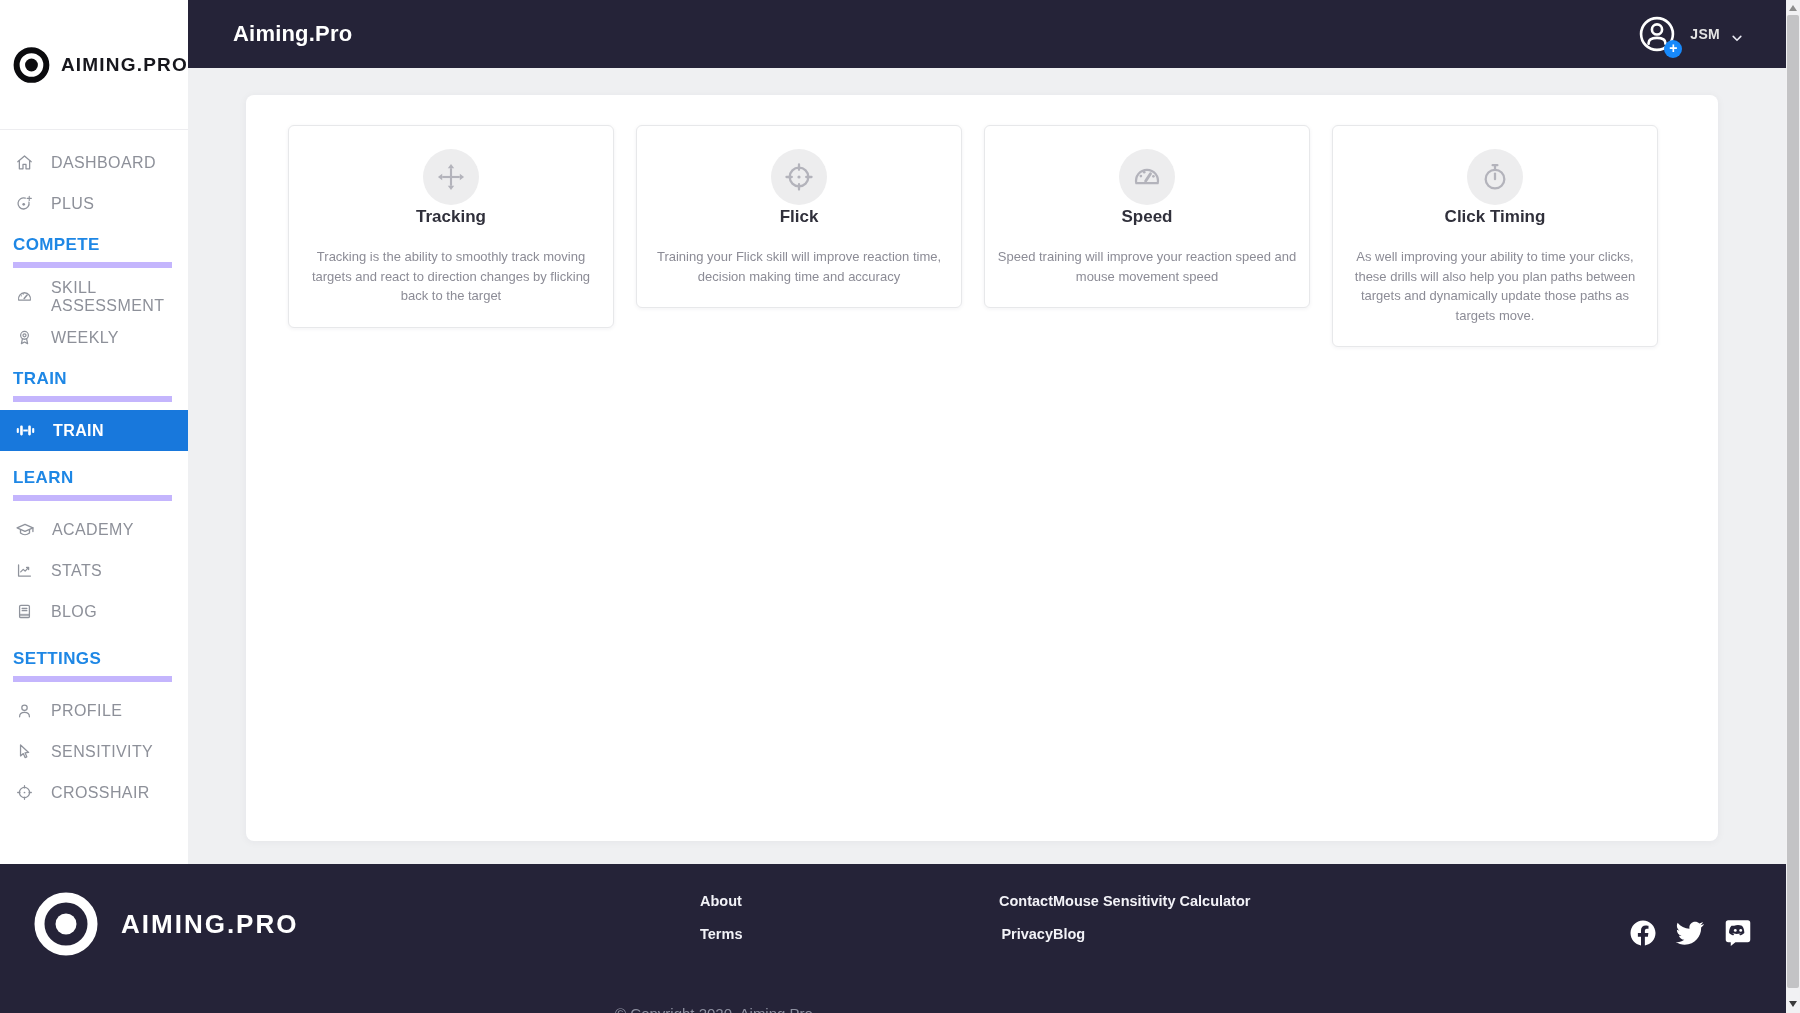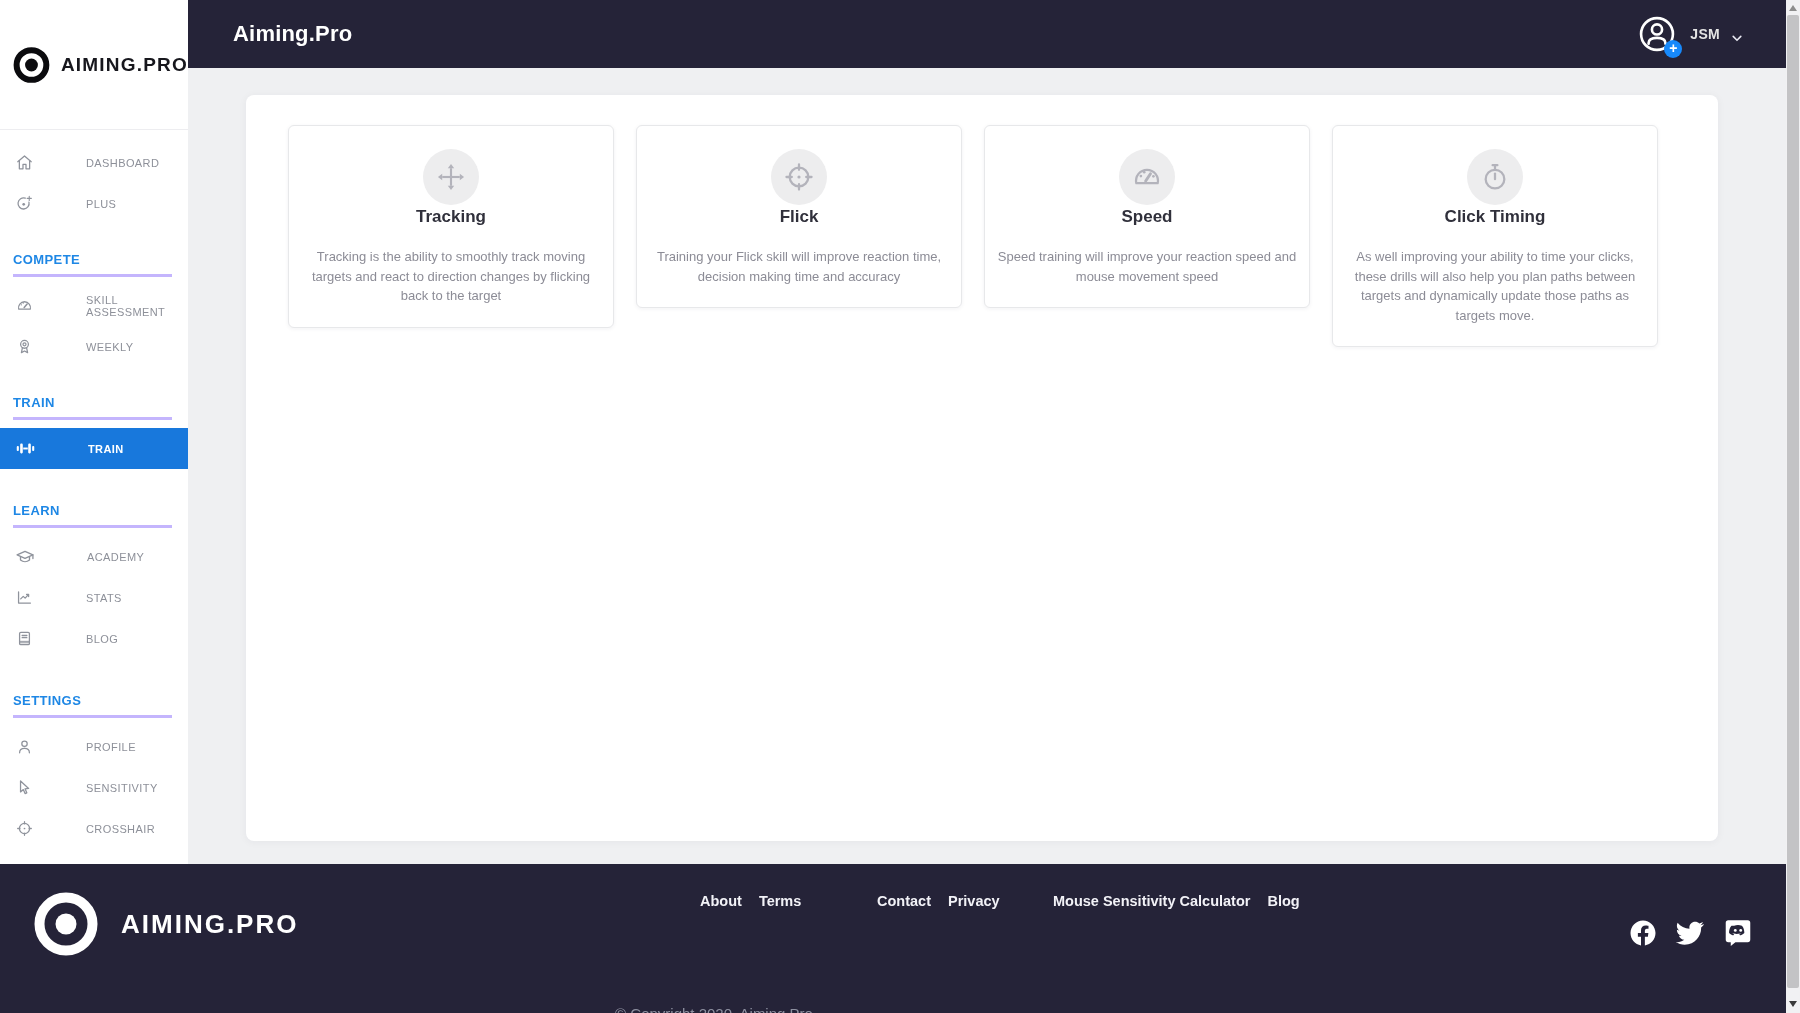--- a/index.html
+++ b/index.html
@@ -5,25 +5,25 @@
   * { margin:0; padding:0; box-sizing:border-box; }
   html,body { width:1800px; height:1013px; overflow:hidden; font-family:"Liberation Sans","DejaVu Sans",sans-serif; background:#eff0f2; }
   .stage { position:relative; width:1800px; height:1013px; }
 
   
   .sidebar { position:absolute; left:0; top:0; width:188px; height:864px; background:#ffffff; z-index:3; }
   .side-logo { height:130px; display:flex; align-items:center; padding-left:13px; gap:11px; border-bottom:1px solid #ededf0; }
   .side-logo-text { font-size:19px; font-weight:800; letter-spacing:1.2px; color:#17171d; }
   .nav { padding-top:12px; }
   .nav-item { height:41px; display:flex; align-items:center; gap:17px; padding-left:15px; cursor:pointer; }
-  .nav-item .lbl { font-size:11px; font-weight:500; letter-spacing:.4px; color:#8d9099;margin-left:35px; }
+  .nav-item .lbl { font-size:16px; font-weight:500; letter-spacing:.4px; color:#8d9099; }
   .nav-item svg { flex:0 0 auto; }
   .nav-item.active { background:#1878dc; }
   .nav-item.active .lbl { color:#ffffff; font-weight:700; }
-  .nav-section { margin:28px 16px 8px 13px; padding-bottom:7px; border-bottom:3px solid #c4b5fd; font-size:13px; font-weight:700; letter-spacing:.4px; color:#1e87e5; }
+  .nav-section { margin:11px 16px 8px 13px; padding-bottom:7px; border-bottom:6px solid #c4b5fd; font-size:17px; font-weight:700; letter-spacing:.4px; color:#1e87e5; }
   .nav-gap { height:6px; }
 
   
   .topbar { position:absolute; left:188px; top:0; right:0; height:68px; background:#252338; display:flex; align-items:center; padding:0 58px 0 45px; z-index:2; }
   .topbar-title { color:#ffffff; font-size:22px; font-weight:700; letter-spacing:.2px; }
   .topbar-right { margin-left:auto; display:flex; align-items:center; gap:12px; }
   .avatar-wrap { position:relative; width:42px; height:42px; cursor:pointer; }
   .avatar-plus { position:absolute; right:-4px; bottom:-3px; width:18px; height:18px; border-radius:50%; background:#1789fb; color:#fff; font-size:14px; font-weight:700; line-height:17px; text-align:center; }
   .user-name { color:#e5e5e5; font-size:14px; font-weight:700; letter-spacing:.3px; cursor:pointer; display:flex; align-items:flex-end; gap:12px; }
 
@@ -40,21 +40,21 @@
   .card { width:326px; background:#fff; border:1px solid #e7e8ea; border-radius:6px; box-shadow:0 1px 4px rgba(40,40,60,.06); text-align:center; padding:17px 12px 21px 12px; cursor:pointer; }
   .card-icon { width:56px; height:56px; border-radius:50%; background:#ededee; margin:6px auto 0; display:flex; align-items:center; justify-content:center; }
   .card-title { margin-top:2px; font-size:17px; font-weight:700; color:#30303b; }
   .card-desc { margin-top:20px; font-size:13px; line-height:1.5; color:#8c8c96; }
 
   
   .footer { position:absolute; left:0; bottom:0; width:1800px; height:149px; background:#252338; z-index:4; }
   .f-logo { position:absolute; left:33px; top:27px; display:flex; align-items:center; gap:22px; }
   .f-logo-text { color:#ffffff; font-size:26px; font-weight:800; letter-spacing:2px; }
   .f-links { position:absolute; left:700px; top:29px; display:flex; }
-  .f-col { display:flex; flex-direction:row; gap:17px; }
+  .f-col { display:flex; flex-direction:column; gap:17px; }
   .f-col1 { width:177px; } .f-col2 { width:176px;text-align:right; }
   .f-link { color:#f2f2f7; font-size:14.5px; font-weight:700; cursor:pointer; white-space:nowrap; }
   .f-social { position:absolute; right:46px; top:53px; display:flex; align-items:center; gap:16px; }
   .f-social svg { cursor:pointer; }
   .f-copy { position:absolute; left:0; top:129px; width:1428px; text-align:center; color:#8e90a0; font-size:15px;margin-top:12px; }
 
   
   .scrollbar { position:absolute; right:0; top:0; width:14px; height:1013px; background:#f1f1f3; z-index:9; }
   .sb-up { position:absolute; top:5px; left:3px; width:0; height:0; border-left:4px solid transparent; border-right:4px solid transparent; border-bottom:6px solid #8d8d8d; }
   .sb-thumb { position:absolute; top:15px; left:1px; width:12px; height:973px; background:#c3c3c5; border-radius:2px; }

